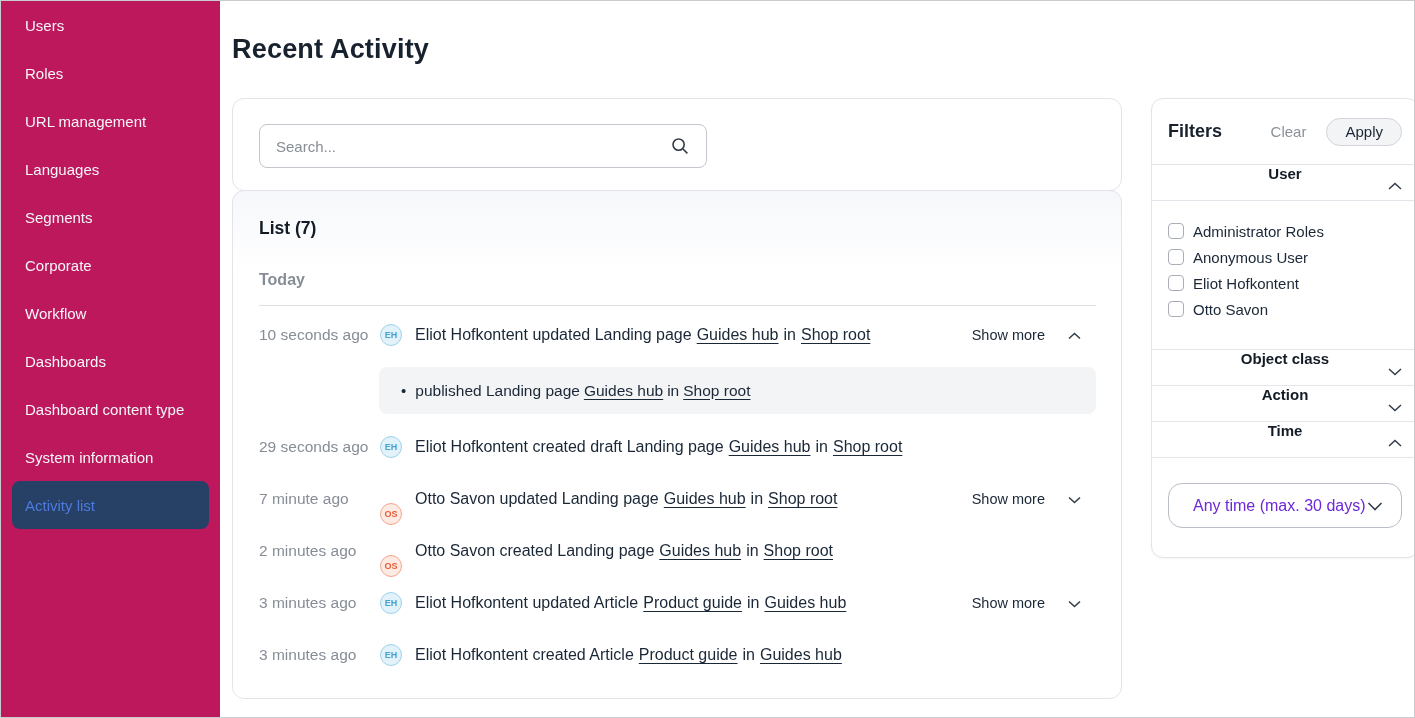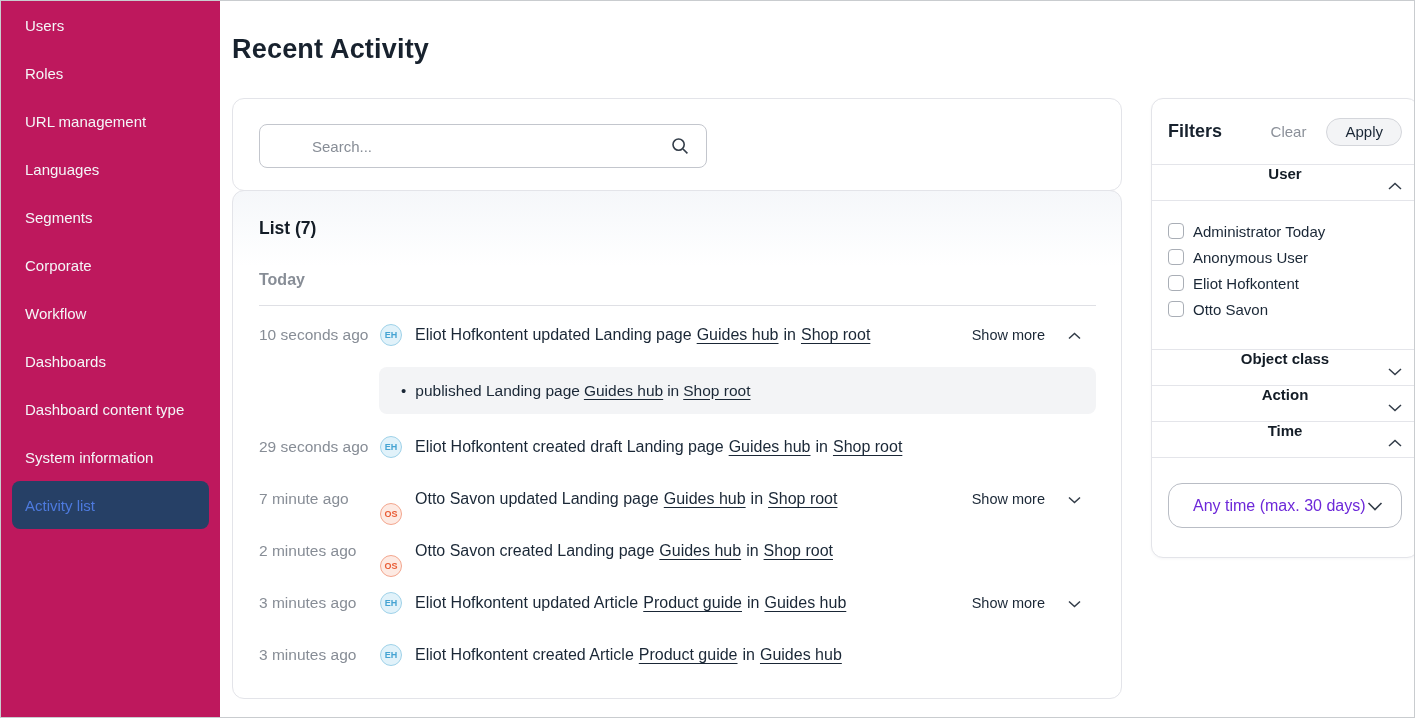--- a/index.html
+++ b/index.html
@@ -29,21 +29,20 @@
     color:#18222e; letter-spacing:.2px;
   }
 
   .card { background:#fff; border:1px solid #e3e4e9; border-radius:12px; }
 
   .search-card { position:absolute; left:12px; top:97px; width:890px; height:93px; }
   .search-box {
     position:absolute; left:26px; top:25px; width:448px; height:44px;
     border:1px solid #c3c6cd; border-radius:8px; display:flex; align-items:center;
     background:#fff;
-    padding-left:36px;
   }
   .search-box input {
     border:none; outline:none; flex:1; height:100%; padding:0 14px 0 16px;
     font-family:inherit; font-size:15px; color:#1a2736; background:transparent;
   }
   .search-box input::placeholder { color:#878d96; }
   .search-box .s-icon { margin-right:16px; display:flex; }
 
   .list-card {
     position:absolute; left:12px; top:189px; width:890px; height:509px;
@@ -287,21 +286,21 @@
       <span class="chev">
         <svg width="14" height="9" viewBox="0 0 14 9" fill="none" stroke="#323c48" stroke-width="1.5">
             <polyline points="1,7 7,1.5 13,7"></polyline>
           </svg>
       </span>
     </div>
 
     <div class="f-checks">
       <label class="f-check">
         <span class="cbox"></span>
-        <span>Administrator Today</span>
+        <span>Administrator Roles</span>
       </label>
       <label class="f-check">
         <span class="cbox"></span>
         <span>Anonymous User</span>
       </label>
       <label class="f-check">
         <span class="cbox"></span>
         <span>Eliot Hofkontent</span>
       </label>
       <label class="f-check">

